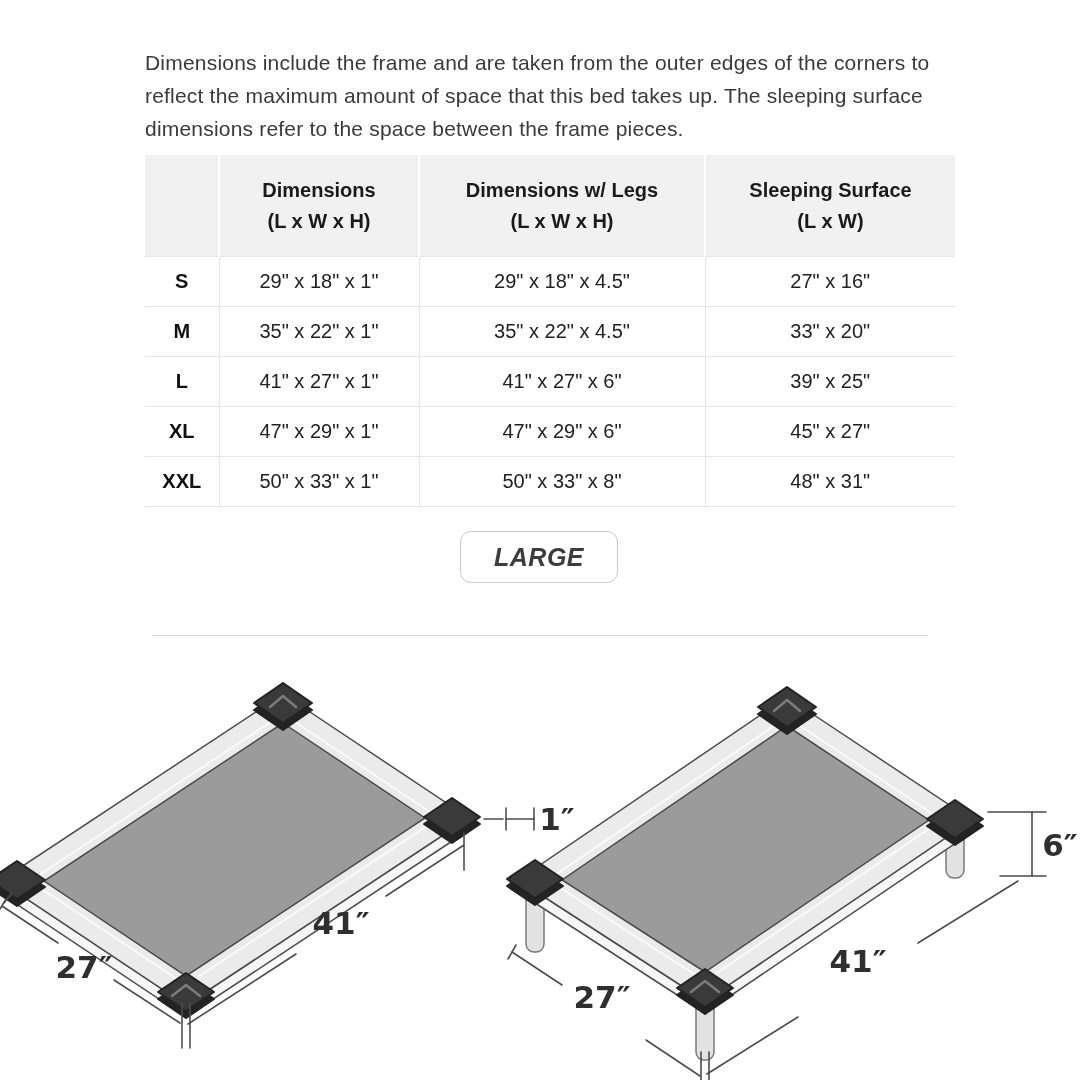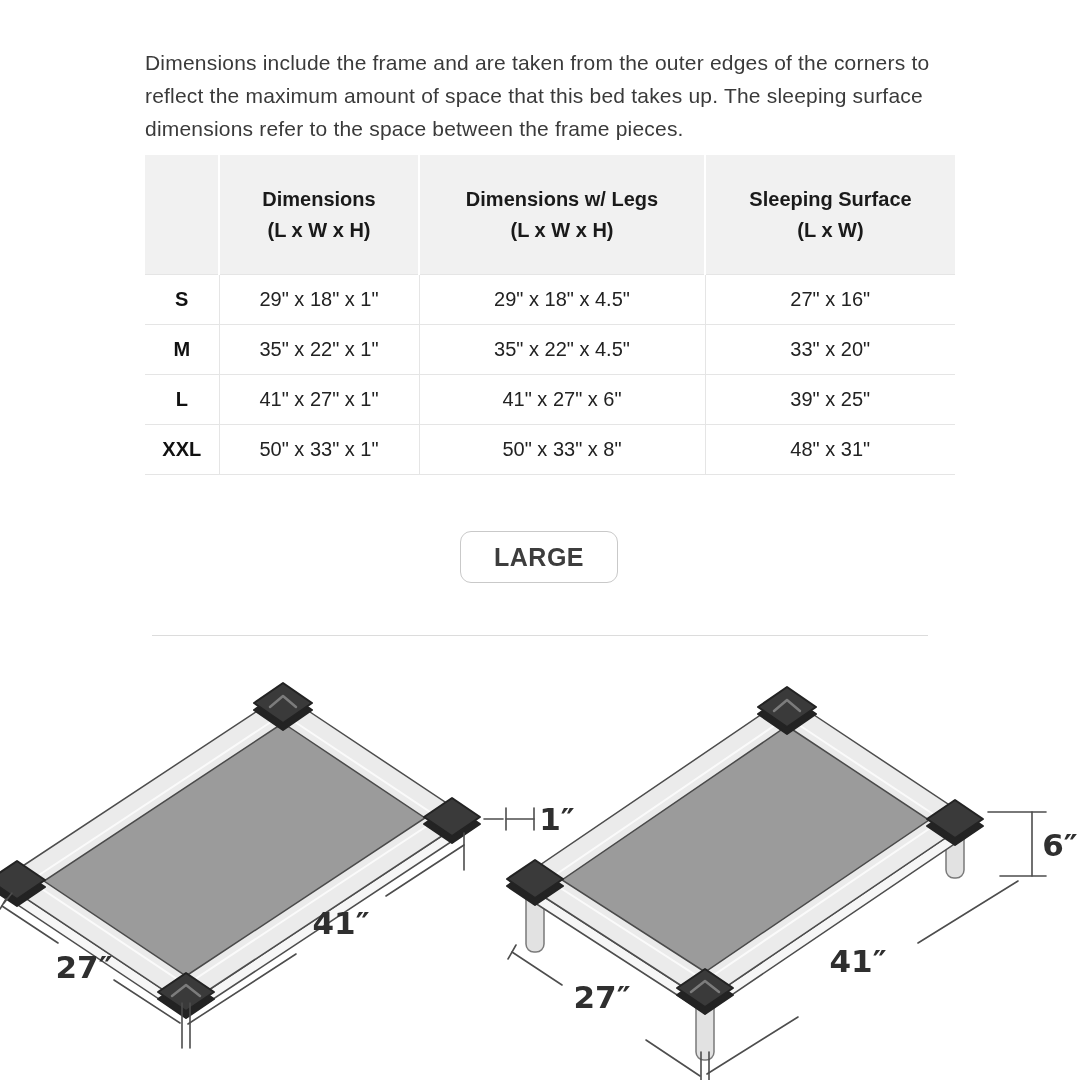--- a/index.html
+++ b/index.html
@@ -14,34 +14,34 @@
   table.size-table {
     position:absolute; left:145px; top:155px; width:810px;
     border-collapse:collapse; table-layout:fixed;
     font-size:20px; color:#222; text-align:center;
   }
   .size-table col.c1{width:74px}.size-table col.c2{width:200px}
   .size-table col.c3{width:286px}.size-table col.c4{width:250px}
   .size-table thead th {
     background:#f1f1f1; font-weight:bold; color:#1a1a1a;
     height:85px; vertical-align:middle; line-height:31px; font-size:20px;
-    border-left:2px solid #fff; padding:17px;
+    border-left:2px solid #fff; padding:8px;
   }
   .size-table thead th:first-child { border-left:none; }
   .size-table tbody td {
     height:49px; border-top:1px solid #e5e5e5; border-left:1px solid #e5e5e5;
     padding:0; background:#fff;
   }
   .size-table tbody td:first-child { border-left:none; font-weight:bold; color:#111; }
   .size-table tbody tr:last-child td { border-bottom:1px solid #e5e5e5;margin-top:24px; }
   .size-button {
     position:absolute; left:460px; top:531px; width:158px; height:52px;
     background:#fff; border:1px solid #c9c9c9; border-radius:11px;
     font-family:"Liberation Sans", sans-serif; font-weight:bold; font-size:25px;
-    letter-spacing:.5px; color:#3d3d3d; cursor:pointer;
+    letter-spacing:.5px; color:#3d3d3d; cursor:pointer;font-style:italic;
   }
   .divider {
     position:absolute; left:152px; top:635px; width:776px; height:0;
     border-top:1px solid #dcdcdc;
   }
   svg.diagram { position:absolute; left:0; top:0; pointer-events:none; }
   .band   { fill:#f6f6f6; stroke:#4d4d4d; stroke-width:1.5; }
   .frame  { fill:#ebebeb; stroke:#4d4d4d; stroke-width:1.5; }
   .hl     { fill:none; stroke:#ffffff; stroke-width:2; opacity:.75; }
   .fabric { fill:#9b9b9b; stroke:#4a4a4a; stroke-width:1.5; }
@@ -102,20 +102,26 @@
         <td>35" x 22" x 4.5"</td>
         <td>33" x 20"</td>
       </tr>
       <tr>
         <td>L</td>
         <td>41" x 27" x 1"</td>
         <td>41" x 27" x 6"</td>
         <td>39" x 25"</td>
       </tr>
       <tr>
+        <td>XL</td>
+        <td>47" x 29" x 1"</td>
+        <td>47" x 29" x 6"</td>
+        <td>45" x 27"</td>
+      </tr>
+      <tr>
         <td>XXL</td>
         <td>50" x 33" x 1"</td>
         <td>50" x 33" x 8"</td>
         <td>48" x 31"</td>
       </tr>
     </tbody>
   </table>
 
   <button class="size-button">LARGE</button>
 

